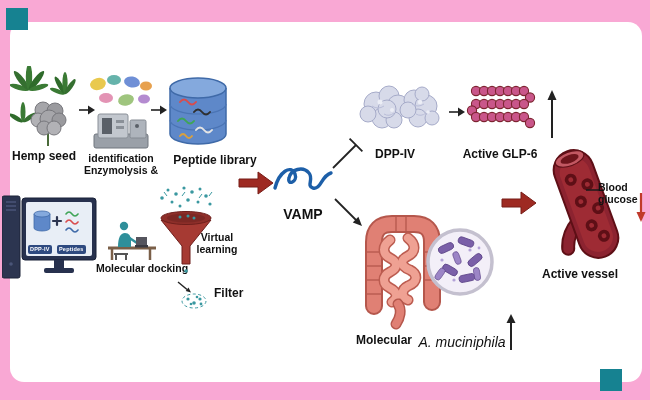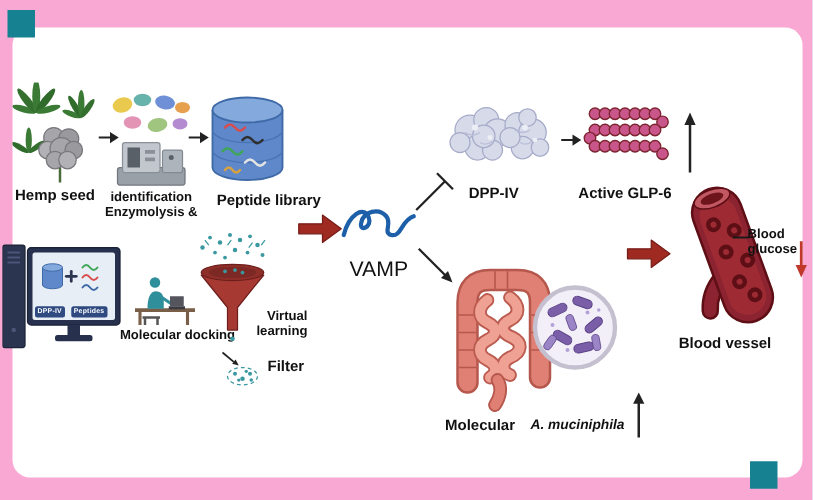--- a/index.html
+++ b/index.html
@@ -4,23 +4,23 @@
 <style>
   html,body{margin:0;padding:0;background:#e4e4f2;}
   .canvas{position:relative;width:650px;height:400px;background:#f9a8d4;overflow:hidden;
           font-family:"Liberation Sans","DejaVu Sans",sans-serif;color:#111;}
   .card{position:absolute;left:10px;top:22px;width:632px;height:360px;background:#ffffff;border-radius:14px;}
   .corner{position:absolute;width:22px;height:22px;background:#168291;}
   .abs{position:absolute;}
   .lbl{position:absolute;line-height:1.15;color:#111;}
   .ctr{text-align:center;}
   .b12{font-size:12px;font-weight:700;}
-  .b13{font-size:17px;font-weight:400;}
+  .b13{font-size:14px;font-weight:700;}
   .m10{font-size:10.5px;font-weight:600;}
-  .ital{font-style:italic;font-weight:700;font-size:11px;}
+  .ital{font-style:italic;font-weight:400;font-size:14px;}
   .chip{position:absolute;font-size:5.5px;font-weight:700;line-height:7px;color:#fff;
         background:#2e4a80;border-radius:2px;padding:1px 2px;letter-spacing:.2px;}
 </style>
 </head>
 <body>
 
 <div class="canvas">
   <div class="card"></div>
   <div class="corner" style="left:6px;top:8px;"></div>
   <div class="corner" style="left:600px;top:369px;"></div>
@@ -193,21 +193,21 @@
     <polygon points="7,36 57,36 36,62 36,80 28,80 28,62" fill="#a63a33" stroke="#6e1f1c" stroke-linejoin="round"></polygon>
     <ellipse cx="32" cy="34" rx="25" ry="6.5" fill="#8e2f2a" stroke="#6e1f1c"></ellipse>
     <ellipse cx="32" cy="34" rx="19" ry="4.5" fill="#7c2824"></ellipse>
     <g fill="#3a98a0">
         <circle cx="26" cy="33" r="1.5"></circle>
         <circle cx="34" cy="32" r="1.5"></circle>
         <circle cx="40" cy="34" r="1.5"></circle>
       </g>
     <circle cx="32" cy="87" r="1.8" fill="#3a98a0"></circle>
   </svg>
-  <div class="lbl m10 ctr" style="left:188px;top:247px;width:58px;text-align:right;">
+  <div class="lbl m10 ctr" style="left:188px;top:231px;width:58px;">
     <div>Virtual</div>
     <div>learning</div>
   </div>
 
   <svg class="abs" style="left:176px;top:278px;" width="36" height="32" viewBox="0 0 36 32">
     <line x1="2" y1="4" x2="11" y2="11.5" stroke="#222" stroke-width="1.4"></line>
     <polygon points="15,14.4 9.7,13 12.5,9.6" fill="#222"></polygon>
     <ellipse cx="18" cy="23" rx="12" ry="7" fill="none" stroke="#3a98a0" stroke-width="1" stroke-dasharray="3,2.5"></ellipse>
     <g fill="#3a98a0">
       <circle cx="12" cy="21" r="1.6"></circle>
@@ -378,21 +378,21 @@
           <circle cx="44" cy="60" r="2.4" fill="#9e2b34"></circle>
         <circle cx="58" cy="72" r="6" fill="#5e0f16"></circle>
           <circle cx="58" cy="72" r="2.4" fill="#9e2b34"></circle>
         <circle cx="46" cy="86" r="6" fill="#5e0f16"></circle>
           <circle cx="46" cy="86" r="2.4" fill="#9e2b34"></circle>
         <circle cx="54" cy="100" r="6" fill="#5e0f16"></circle>
           <circle cx="54" cy="100" r="2.4" fill="#9e2b34"></circle>
       </g>
     </g>
   </svg>
-  <div class="lbl b12 ctr" style="left:534px;top:268px;width:92px;">Blood vessel</div>
+  <div class="lbl b12 ctr" style="left:534px;top:268px;width:92px;">Active vessel</div>
   <svg class="abs" style="left:586px;top:186px;" width="14" height="8" viewBox="0 0 14 8">
     <line x1="0" y1="4" x2="13" y2="4" stroke="#1a1a1a" stroke-width="1.5"></line>
   </svg>
   <div class="lbl m10" style="left:598px;top:181px;width:42px;">
     <div>Blood</div>
     <div>glucose</div>
   </div>
   <svg class="abs" style="left:634px;top:190px;" width="14" height="34" viewBox="0 0 14 34">
     <line x1="7" y1="3" x2="7" y2="24" stroke="#c0392b" stroke-width="2.2"></line>
     <polygon points="7,32 2.5,22 11.5,22" fill="#c0392b"></polygon>

